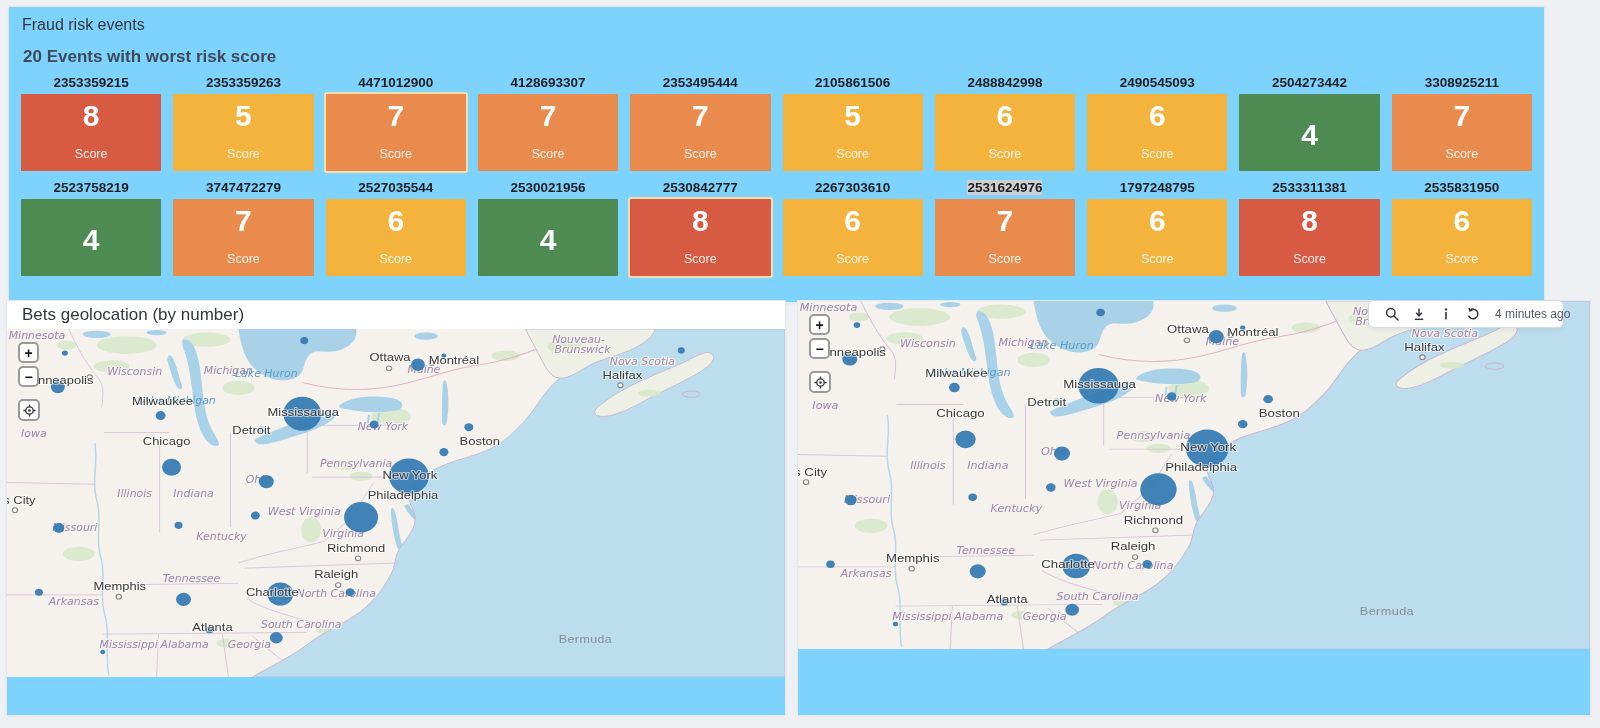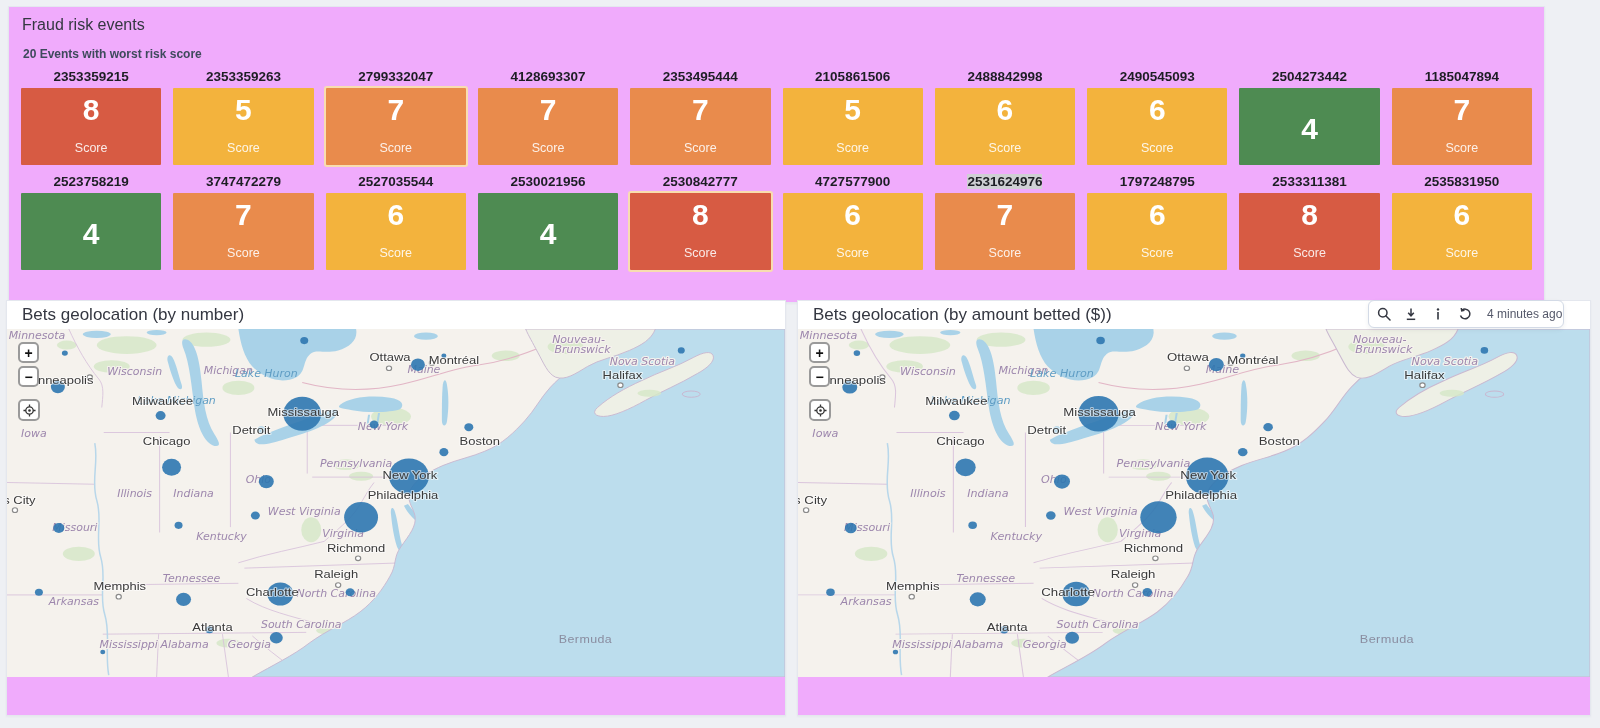--- a/index.html
+++ b/index.html
@@ -1,39 +1,39 @@
 <!DOCTYPE html>
 <html><head>
 <meta charset="utf-8">
 <style>
   html,body{margin:0;padding:0;}
   body{width:1600px;height:728px;overflow:hidden;background:#eef0f4;
        font-family:"Liberation Sans",sans-serif;position:relative;}
-  .panel{position:absolute;background:#f0abfc;border:1px solid #e4e7ee;
+  .panel{position:absolute;background:#7dd3fc;border:1px solid #e4e7ee;
          box-shadow:0 1px 2px rgba(70,80,100,.05);box-sizing:border-box;}
   
   .cards-panel{left:8px;top:6px;width:1537px;height:297px;}
   .panel-title{margin:9px 0 0 13px;font-size:16px;color:#343741;}
-  .subtitle{margin:13px 0 0 14px;font-size:12px;font-weight:700;color:#3e4a5c;}
+  .subtitle{margin:13px 0 0 14px;font-size:17px;font-weight:700;color:#3e4a5c;}
   .cards-grid{display:grid;grid-template-columns:repeat(10,1fr);
               column-gap:12px;row-gap:9px;padding:8px 12px 0 12px;}
   .cell{display:flex;flex-direction:column;}
   .eid{height:19px;text-align:center;font-size:13.5px;font-weight:700;color:#1d1e24;}
   .eid .hl{background:#cfd0d4;}
   .card{height:77px;border-radius:1px;display:flex;flex-direction:column;
         align-items:center;justify-content:center;color:#fff;}
   .card.selected{box-shadow:0 0 0 2px #f8ddb0;}
   .num{font-size:30px;font-weight:800;line-height:1;transform:translateY(-4px);}
   .card.no-label .num{transform:translateY(2px);}
   .score-lbl{font-size:12.5px;margin-top:12px;opacity:.88;}
   
   .toolbar{position:absolute;left:1368px;top:300px;width:196px;height:28px;z-index:20;
            background:#fff;border:1px solid #d3dae6;border-radius:6px;
            box-shadow:0 2px 4px rgba(50,60,80,.08);
-           display:flex;align-items:center;padding:0 6px;box-sizing:border-box;gap:9px;}
+           display:flex;align-items:center;padding:0 14px;box-sizing:border-box;gap:9px;}
   .tb{background:none;border:none;padding:2px;cursor:pointer;display:flex;align-items:center;}
   .ts{font-size:12px;color:#55596a;margin-left:4px;white-space:nowrap;}
   
   .map-panel{top:300px;height:416px;overflow:hidden;}
   .mp-left{left:6px;width:780px;}
   .mp-right{left:797px;width:794px;}
   .map-title{height:28px;line-height:28px;padding-left:15px;font-size:17px;color:#343741;background:#fff;}
   .map-area{position:relative;width:100%;height:348px;background:#f5f2ed;}
   .map-area svg.geo{position:absolute;inset:0;width:100%;height:100%;}
   .map-controls{position:absolute;left:11px;top:13px;z-index:5;display:flex;flex-direction:column;}
@@ -75,21 +75,21 @@
           </div>
         </div>
         <div class="cell">
           <div class="eid"><span>2353359263</span></div>
           <div class="card" style="background: rgb(243, 179, 61);">
             <div class="num">5</div>
             <div class="score-lbl">Score</div>
           </div>
         </div>
         <div class="cell">
-          <div class="eid"><span>2799332047</span></div>
+          <div class="eid"><span>4471012900</span></div>
           <div class="card selected" style="background: rgb(233, 139, 76);">
             <div class="num">7</div>
             <div class="score-lbl">Score</div>
           </div>
         </div>
         <div class="cell">
           <div class="eid"><span>4128693307</span></div>
           <div class="card" style="background: rgb(233, 139, 76);">
             <div class="num">7</div>
             <div class="score-lbl">Score</div>
@@ -123,21 +123,21 @@
             <div class="score-lbl">Score</div>
           </div>
         </div>
         <div class="cell">
           <div class="eid"><span>2504273442</span></div>
           <div class="card no-label" style="background: rgb(78, 139, 82);">
             <div class="num">4</div>
           </div>
         </div>
         <div class="cell">
-          <div class="eid"><span>1185047894</span></div>
+          <div class="eid"><span>3308925211</span></div>
           <div class="card" style="background: rgb(233, 139, 76);">
             <div class="num">7</div>
             <div class="score-lbl">Score</div>
           </div>
         </div>
         <div class="cell">
           <div class="eid"><span>2523758219</span></div>
           <div class="card no-label" style="background: rgb(78, 139, 82);">
             <div class="num">4</div>
           </div>
@@ -163,21 +163,21 @@
           </div>
         </div>
         <div class="cell">
           <div class="eid"><span>2530842777</span></div>
           <div class="card selected" style="background: rgb(215, 91, 67);">
             <div class="num">8</div>
             <div class="score-lbl">Score</div>
           </div>
         </div>
         <div class="cell">
-          <div class="eid"><span>4727577900</span></div>
+          <div class="eid"><span>2267303610</span></div>
           <div class="card" style="background: rgb(243, 179, 61);">
             <div class="num">6</div>
             <div class="score-lbl">Score</div>
           </div>
         </div>
         <div class="cell">
           <div class="eid"><span class="hl">2531624976</span></div>
           <div class="card" style="background: rgb(233, 139, 76);">
             <div class="num">7</div>
             <div class="score-lbl">Score</div>
@@ -380,21 +380,20 @@
               <circle cx="7" cy="7" r="4" fill="none" stroke="#333" stroke-width="1.4"></circle>
               <circle cx="7" cy="7" r="1.4" fill="#333"></circle>
               <path d="M7 .5V3 M7 11v2.5 M.5 7H3 M11 7h2.5" stroke="#333" stroke-width="1.4"></path>
             </svg>
           </button>
         </div>
       </div>
   </section>
 
   <section class="panel map-panel mp-right">
-    <div class="map-title">Bets geolocation (by amount betted ($))</div>
     <div class="map-area">
         <svg class="geo" viewBox="0 0 780 390" preserveAspectRatio="none">
   <rect class="land" x="0" y="0" width="780" height="390"></rect>
   <ellipse class="veg" cx="120" cy="18" rx="30" ry="10"></ellipse>
   <ellipse class="veg" cx="200" cy="12" rx="24" ry="8"></ellipse>
   <ellipse class="veg" cx="60" cy="18" rx="10" ry="5"></ellipse>
   <ellipse class="veg" cx="105" cy="42" rx="18" ry="7"></ellipse>
   <ellipse class="veg" cx="232" cy="66" rx="16" ry="8"></ellipse>
   <ellipse class="veg" cx="385" cy="98" rx="20" ry="10"></ellipse>
   <ellipse class="veg" cx="340" cy="152" rx="14" ry="6"></ellipse>

